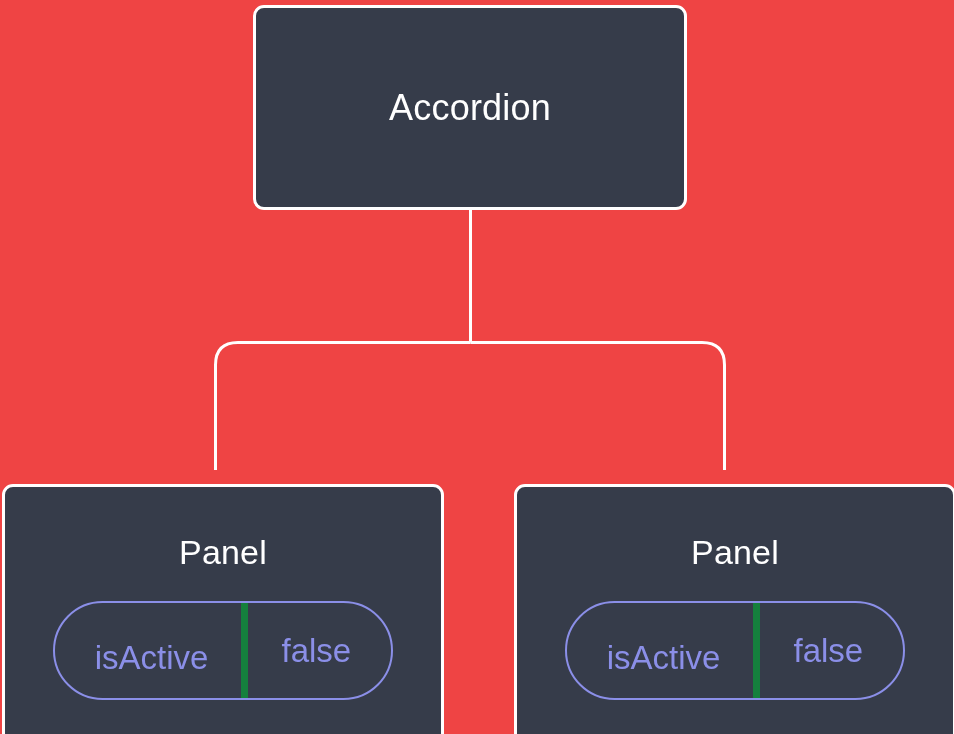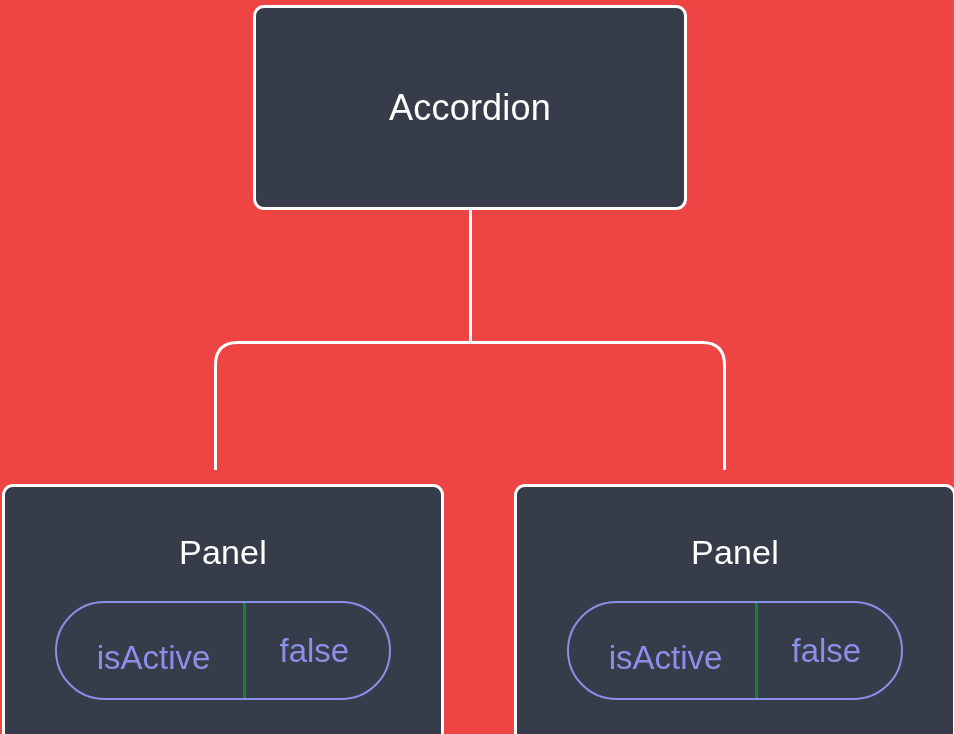--- a/index.html
+++ b/index.html
@@ -90,21 +90,21 @@
     font-size: 33px;
     font-weight: 400;
     line-height: 1;
     white-space: nowrap;
   }
   .badge-key {
     padding: 14px 33px 0 40px;
   }
   .badge-val {
     padding: 0 40px 0 33px;
-    border-left: 3px solid #15803d;
+    border-left: 7px solid #15803d;
   }
 </style>
 </head>
 <body>
 
 <div id="stage">
 
   <svg class="edges" viewBox="0 0 954 734" width="954" height="734" xmlns="http://www.w3.org/2000/svg" aria-hidden="true">
 
     <path d="M470.5 208 L470.5 342.5" fill="none" stroke="#FFFFFF" stroke-width="3" stroke-linecap="butt"></path>

